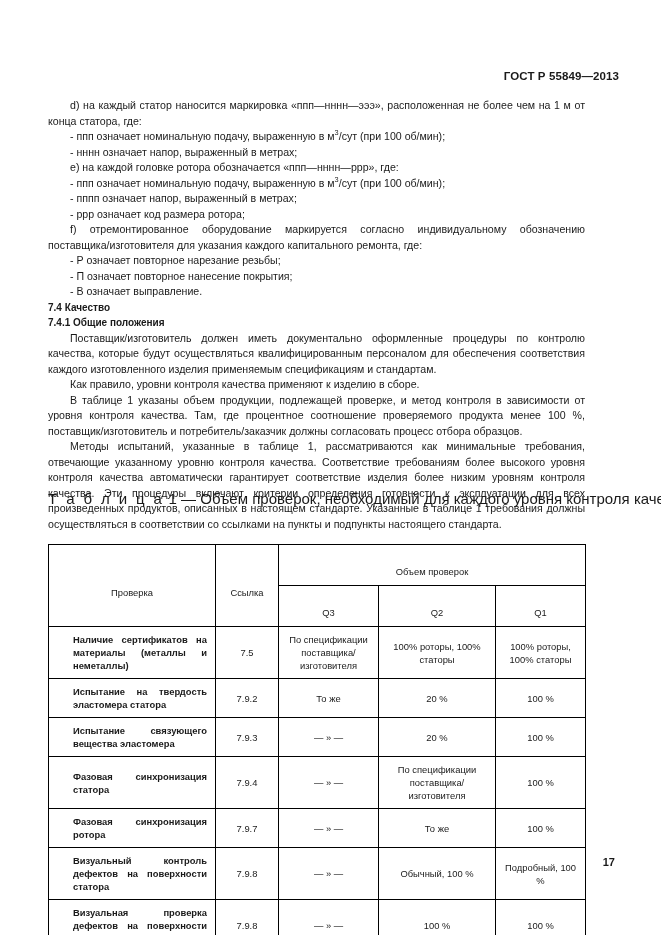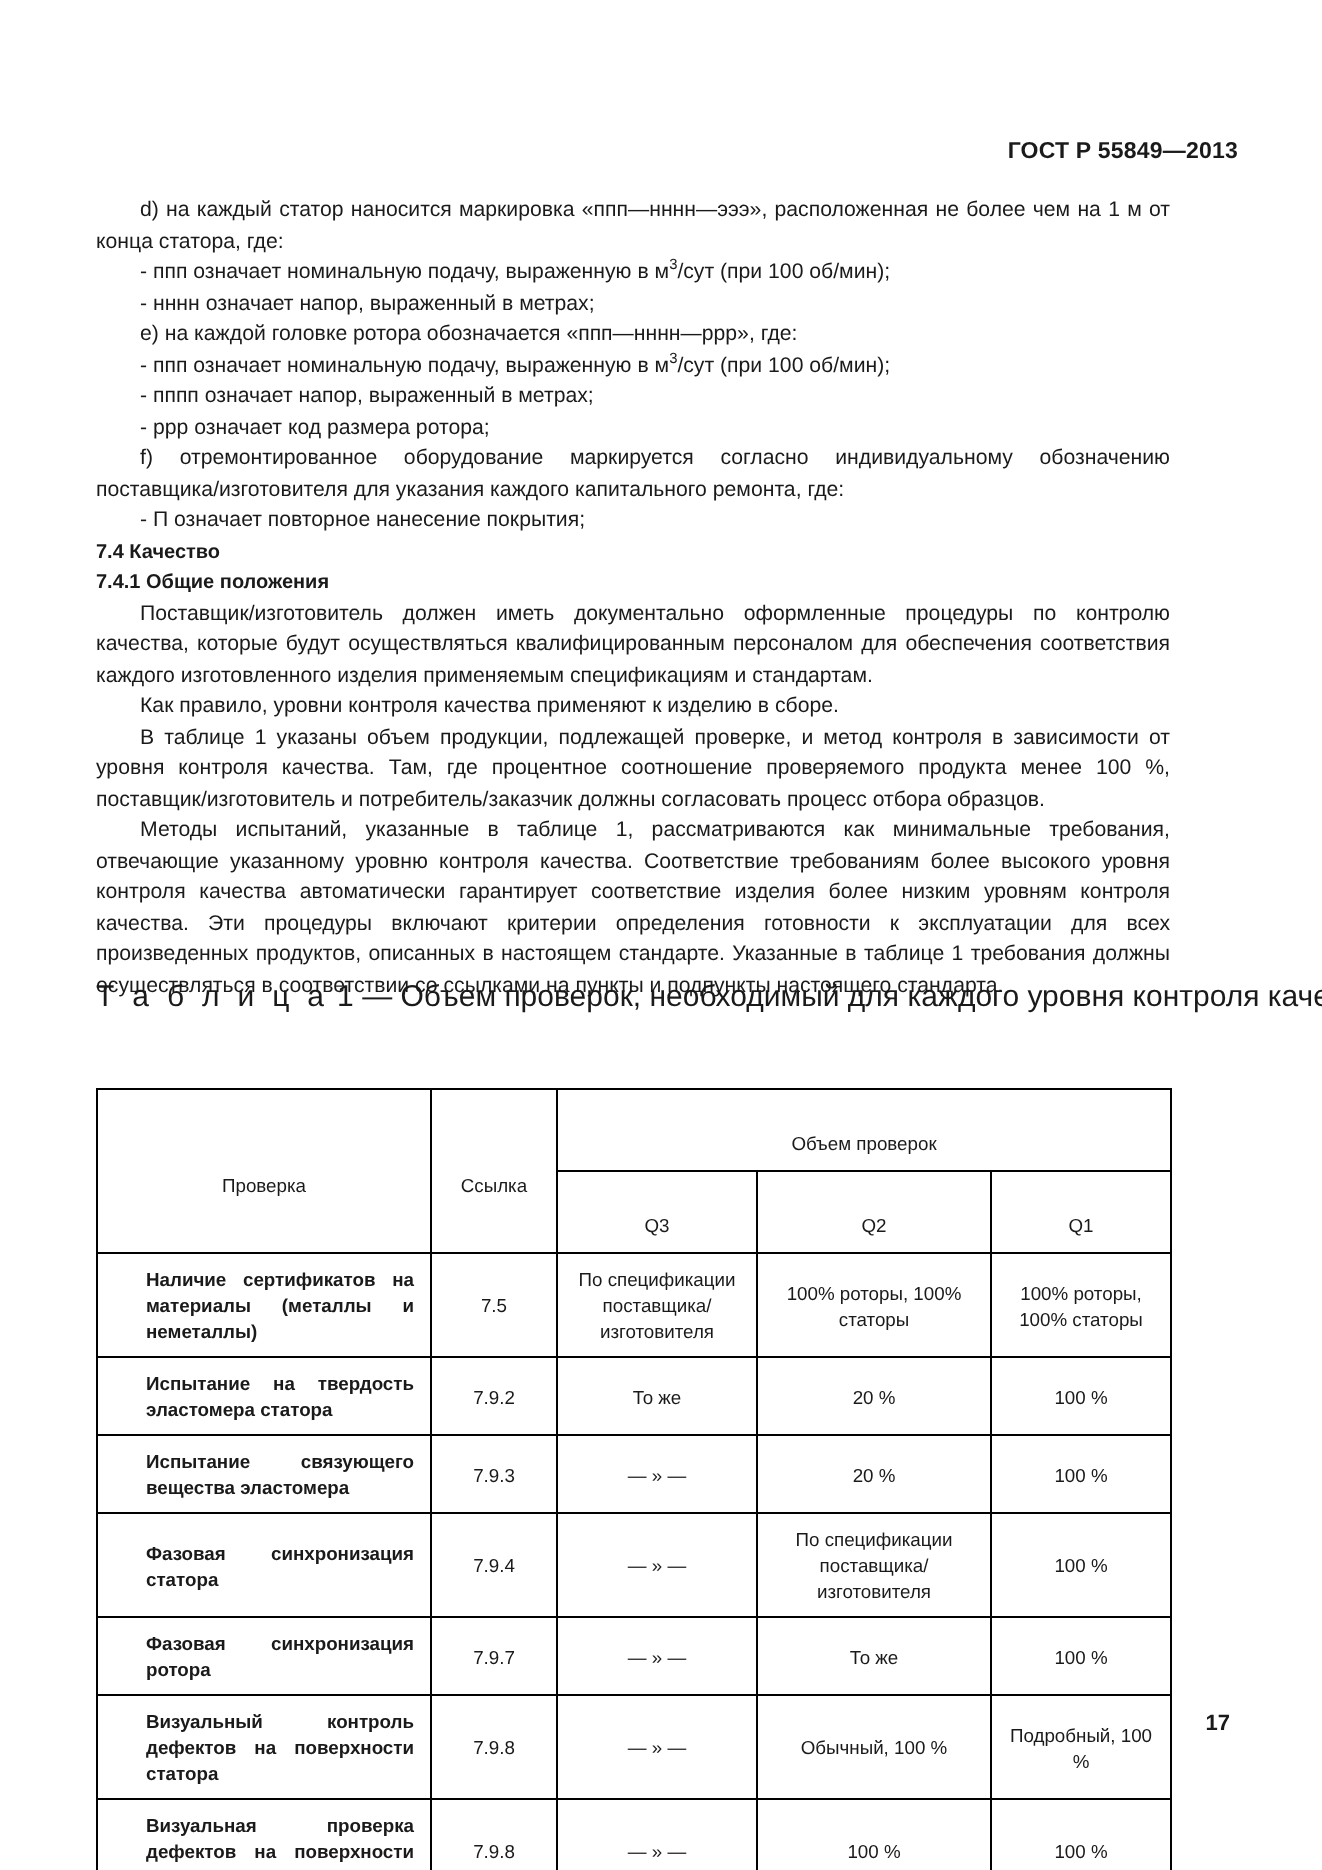--- a/index.html
+++ b/index.html
@@ -146,21 +146,23 @@
     <p class="para">d) на каждый статор наносится маркировка «ппп—нннн—эээ», расположенная не более чем на 1 м от конца статора, где:</p>
     <p class="dash"><span>- ппп означает номинальную подачу, выраженную в м</span><sup>3</sup><span>/сут (при 100 об/мин);</span></p>
     <p class="dash"><span>- нннн означает напор, выраженный в метрах;</span></p>
 
     <p class="dash">e) на каждой головке ротора обозначается «ппп—нннн—ррр», где:</p>
     <p class="dash"><span>- ппп означает номинальную подачу, выраженную в м</span><sup>3</sup><span>/сут (при 100 об/мин);</span></p>
     <p class="dash"><span>- пппп означает напор, выраженный в метрах;</span></p>
     <p class="dash"><span>- ррр означает код размера ротора;</span></p>
 
     <p class="para">f) отремонтированное оборудование маркируется согласно индивидуальному обозначению поставщика/изготовителя для указания каждого капитального ремонта, где:</p>
+    <p class="dash"><span>- Р означает повторное нарезание резьбы;</span></p>
     <p class="dash"><span>- П означает повторное нанесение покрытия;</span></p>
+    <p class="dash"><span>- В означает выправление.</span></p>
 
     <h3 class="head gap-before-head">7.4 Качество</h3>
     <h3 class="head gap-after-head">7.4.1 Общие положения</h3>
 
     <p class="para">Поставщик/изготовитель должен иметь документально оформленные процедуры по контролю качества, которые будут осуществляться квалифицированным персоналом для обеспечения соответствия каждого изготовленного изделия применяемым спецификациям и стандартам.</p>
     <p class="para">Как правило, уровни контроля качества применяют к изделию в сборе.</p>
     <p class="para">В таблице 1 указаны объем продукции, подлежащей проверке, и метод контроля в зависимости от уровня контроля качества. Там, где процентное соотношение проверяемого продукта менее 100 %, поставщик/изготовитель и потребитель/заказчик должны согласовать процесс отбора образцов.</p>
     <p class="para">Методы испытаний, указанные в таблице 1, рассматриваются как минимальные требования, отвечающие указанному уровню контроля качества. Соответствие требованиям более высокого уровня контроля качества автоматически гарантирует соответствие изделия более низким уровням контроля качества. Эти процедуры включают критерии определения готовности к эксплуатации для всех произведенных продуктов, описанных в настоящем стандарте. Указанные в таблице 1 требования должны осуществляться в соответствии со ссылками на пункты и подпункты настоящего стандарта.</p>
   </div>
 

